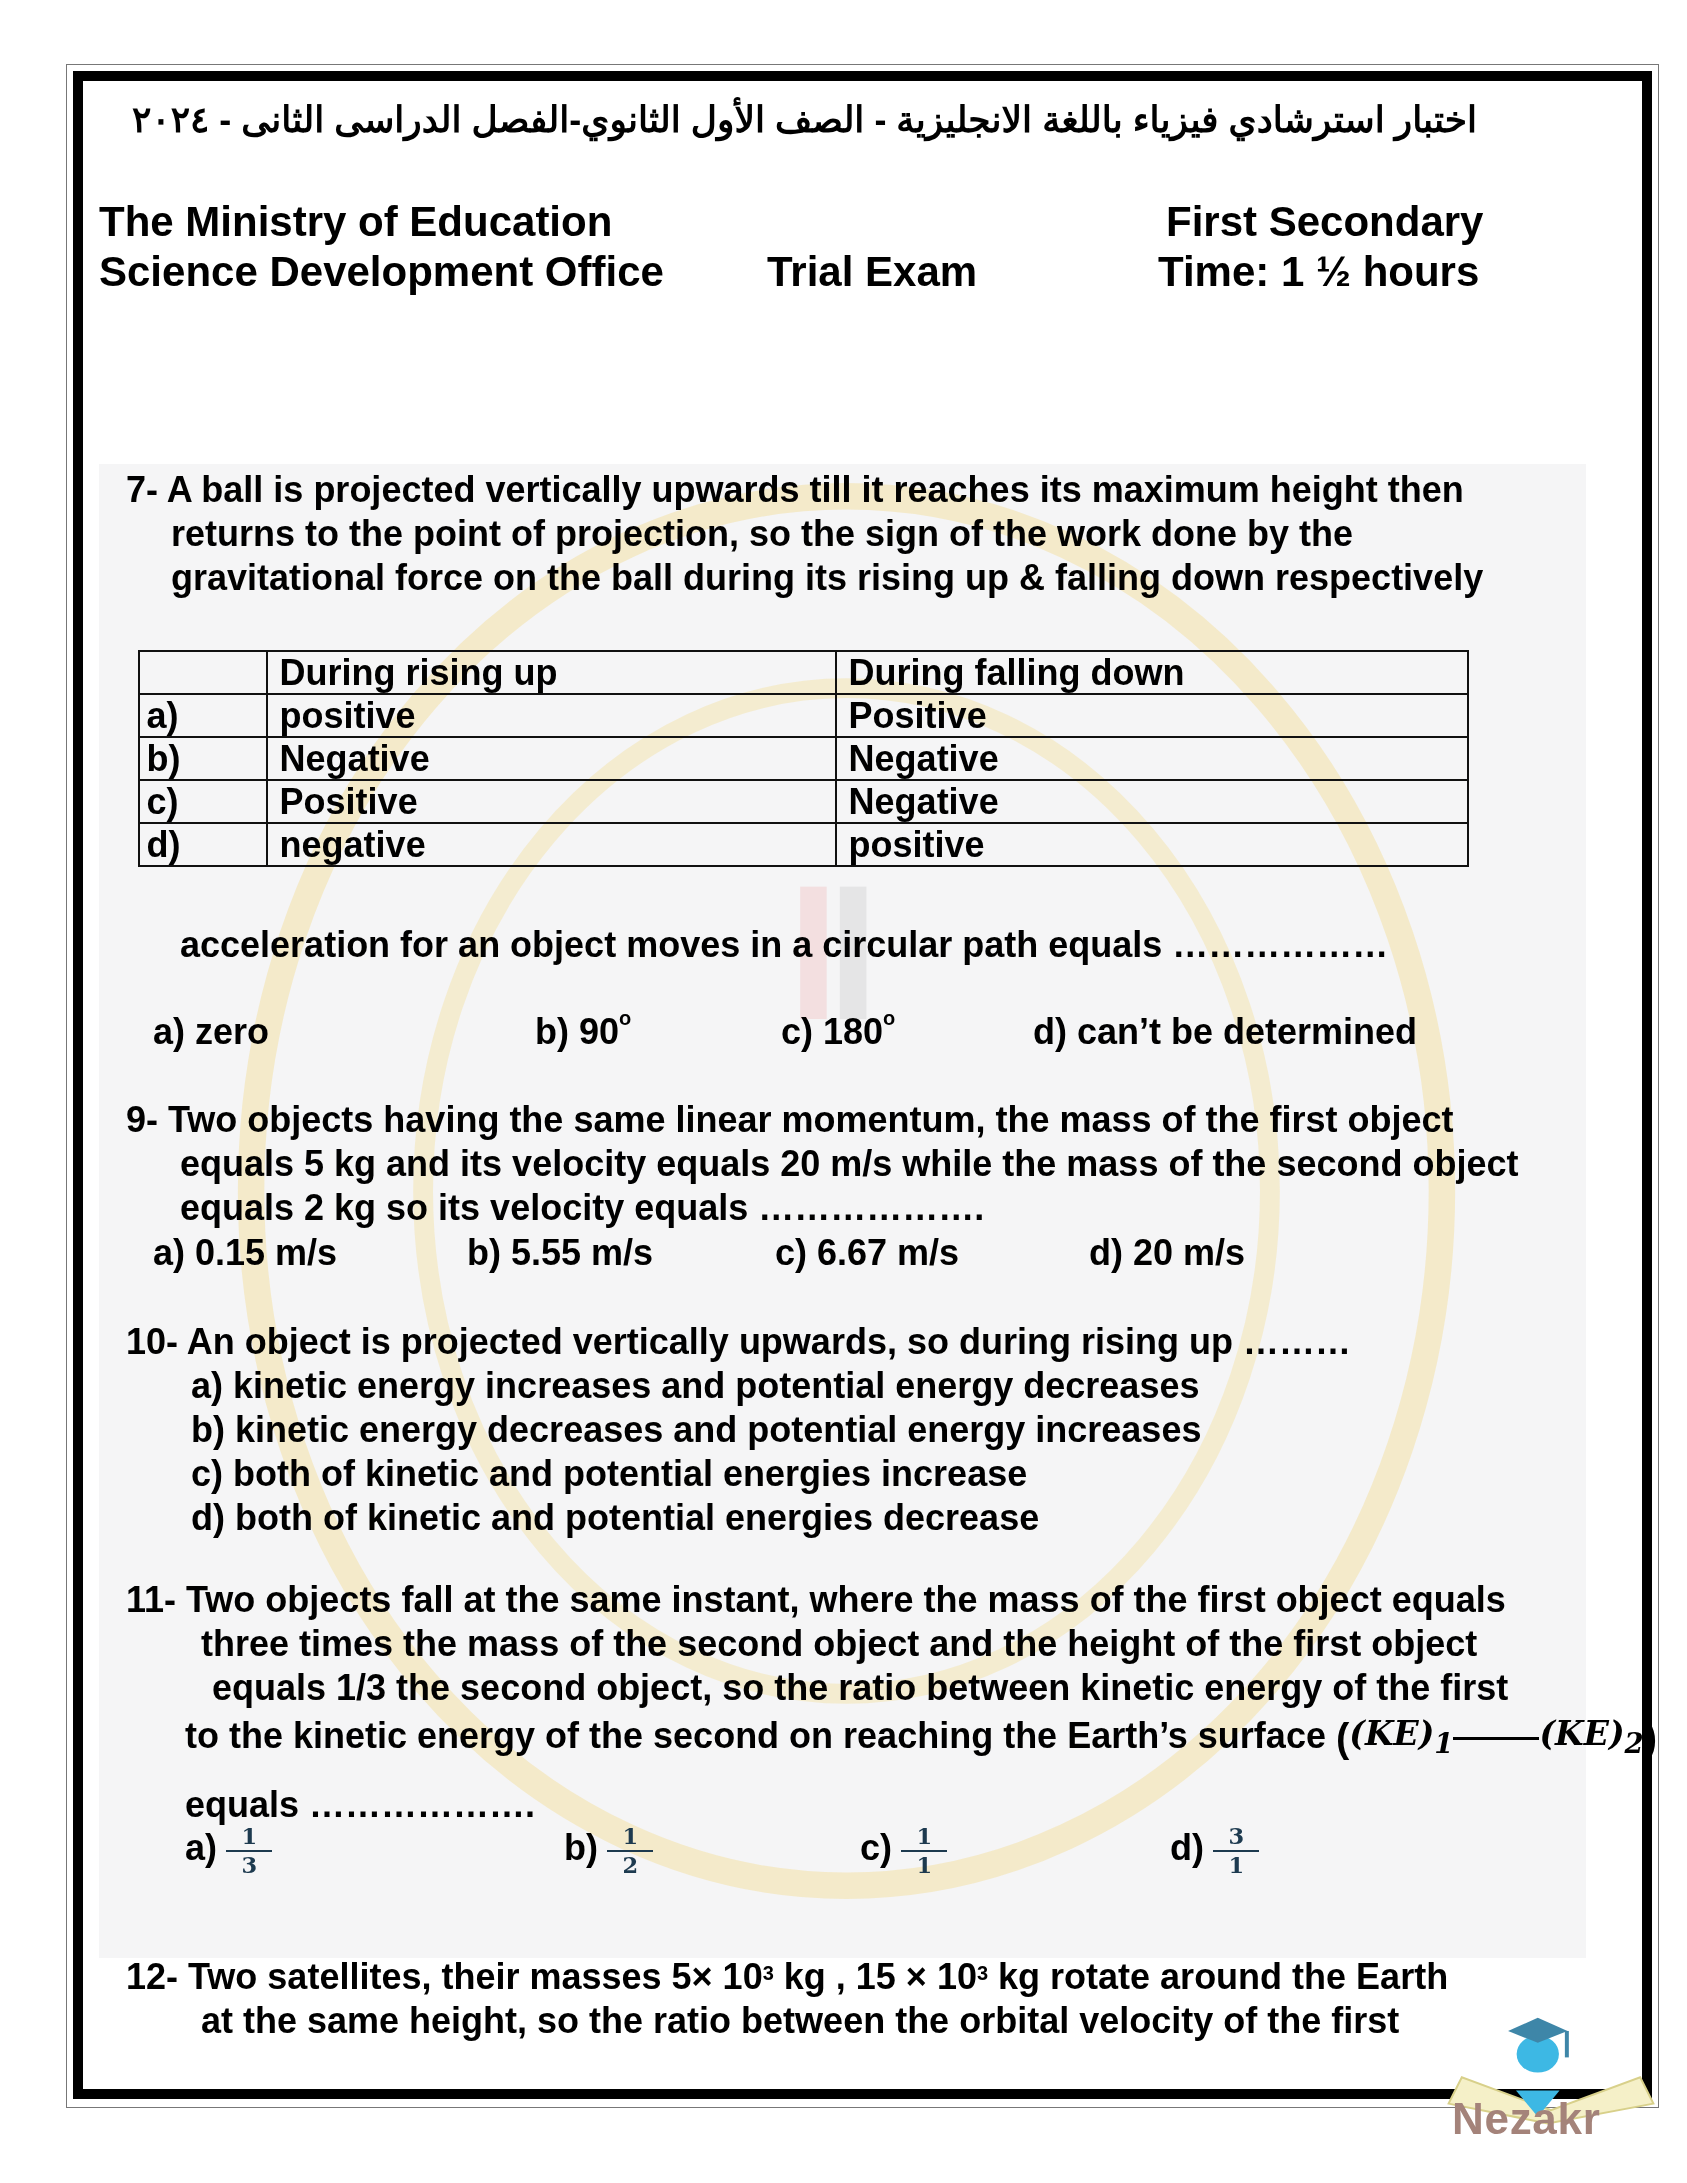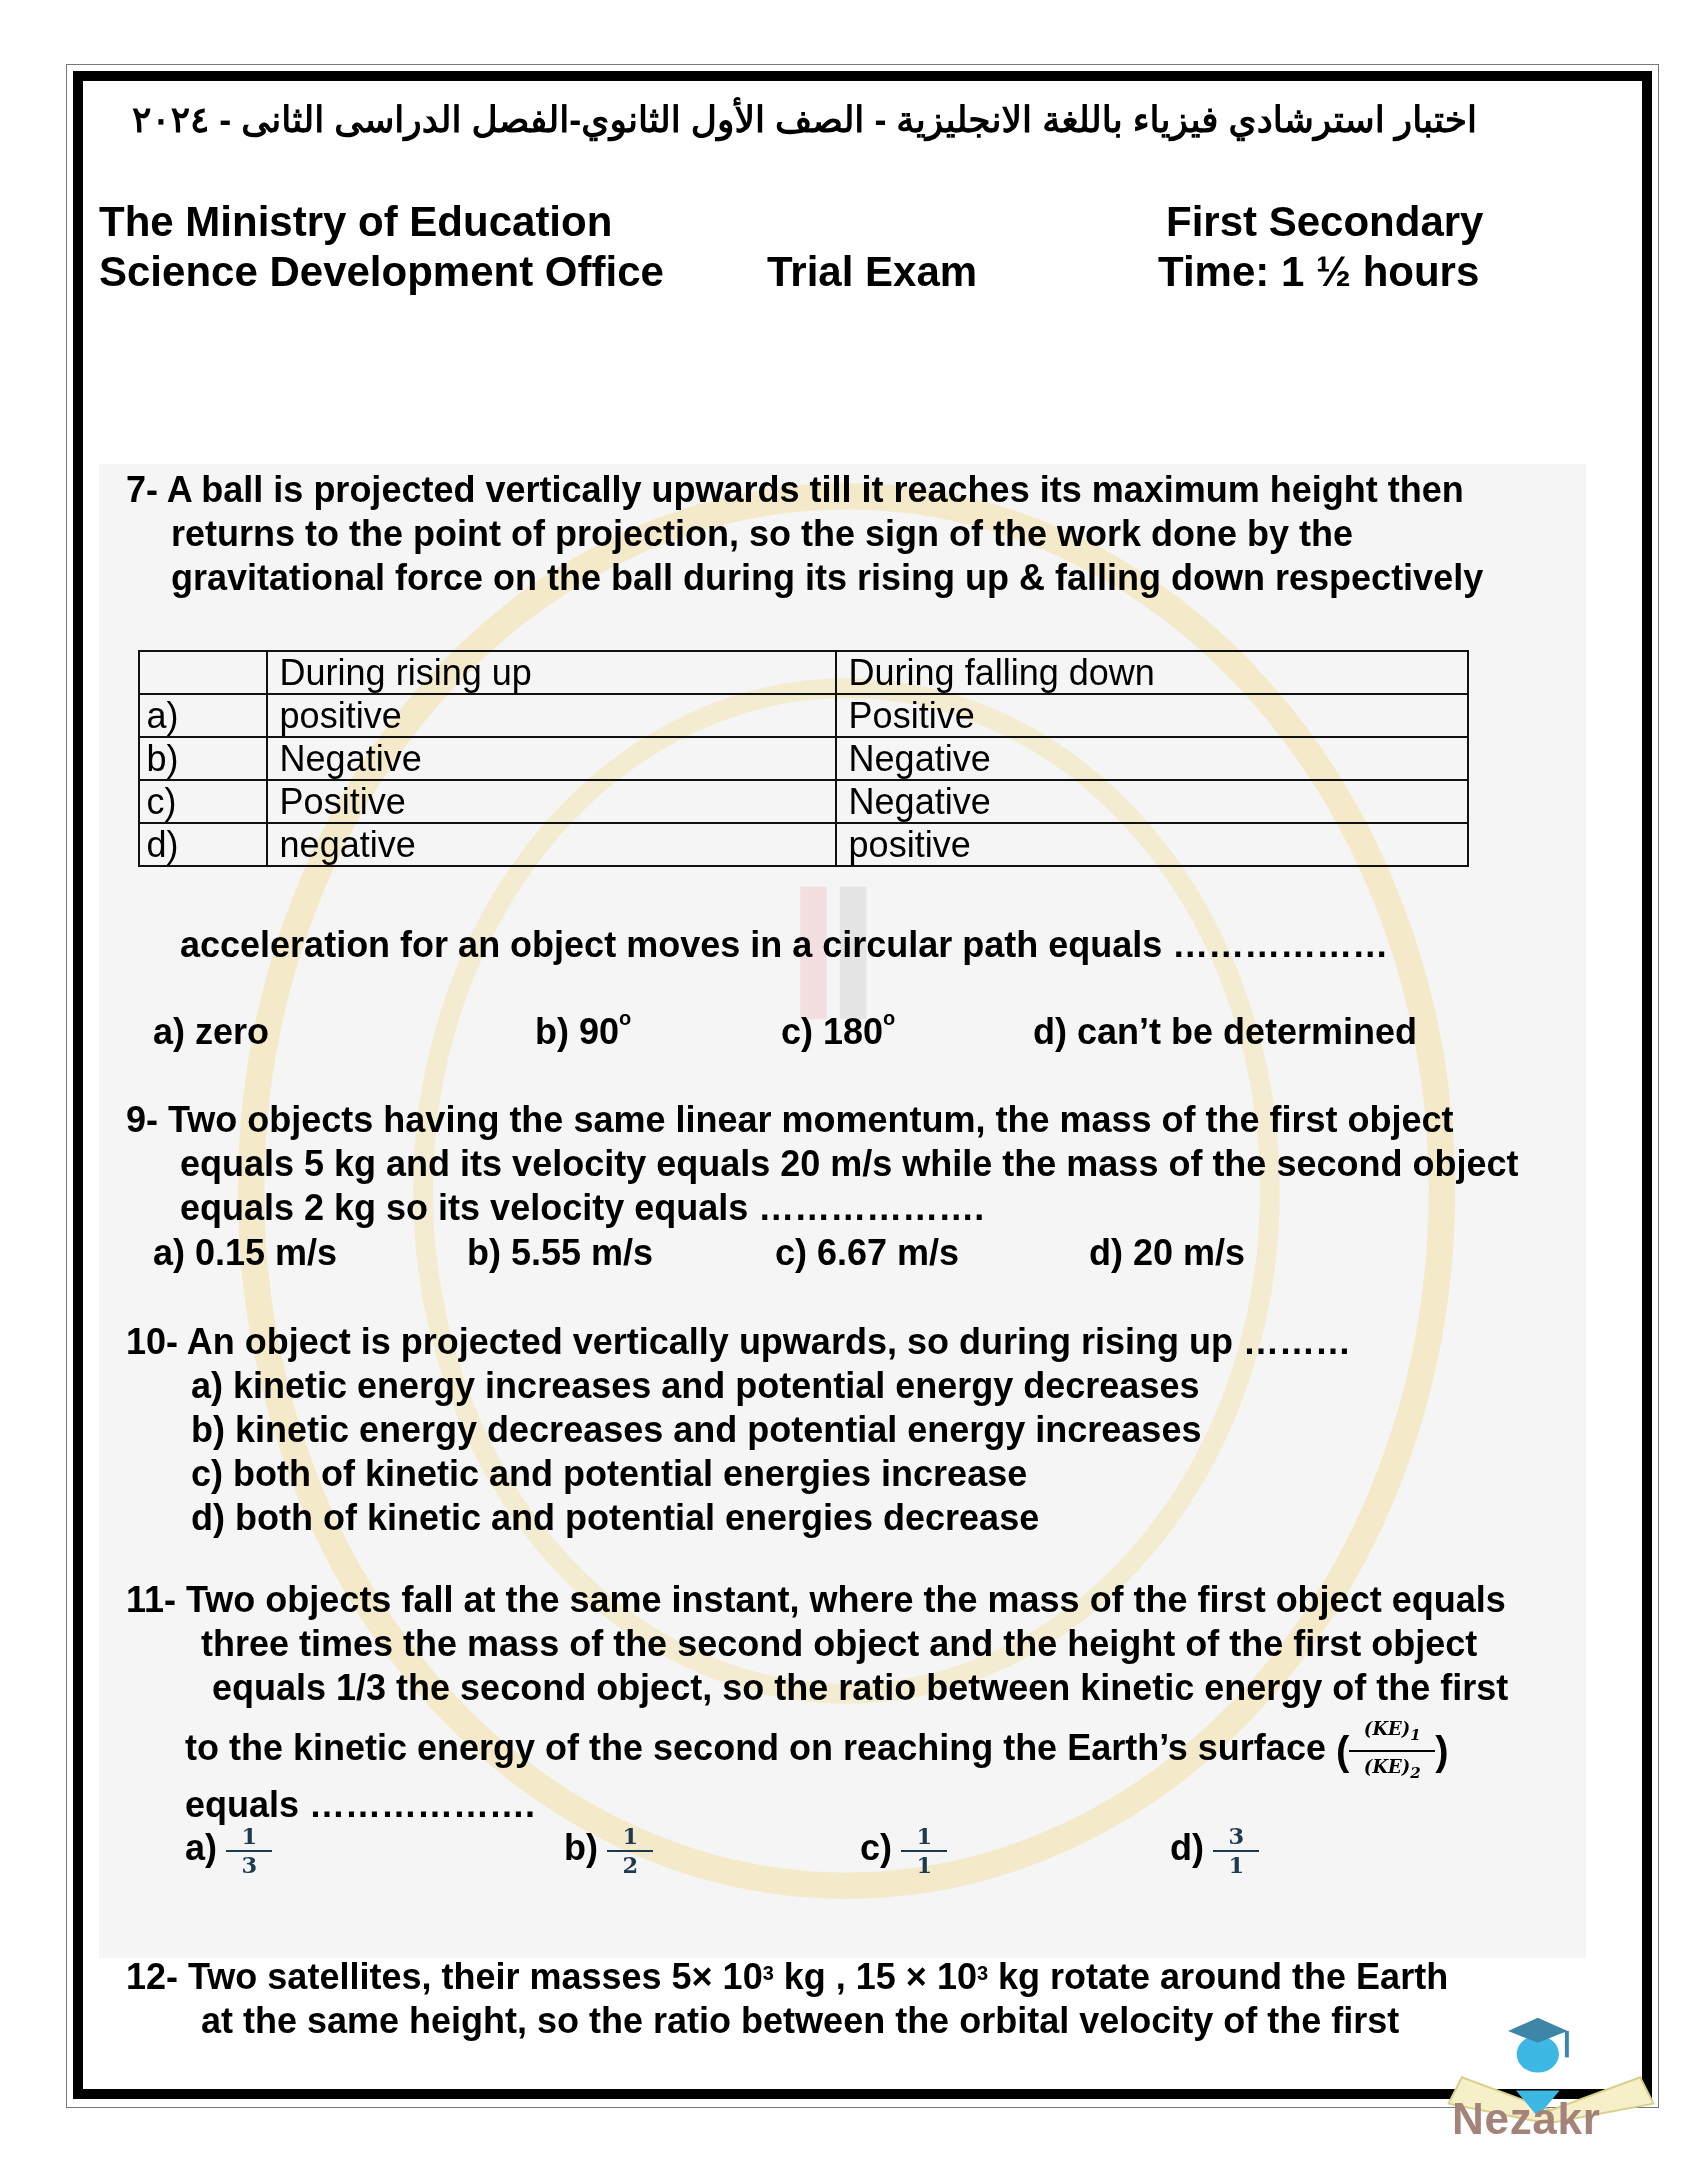--- a/index.html
+++ b/index.html
@@ -18,30 +18,30 @@
   .q { position:absolute; left:99px; font-weight:bold; font-size:36px; line-height:44px; white-space:nowrap; }
   .q .l { display:block;margin-left:27px; }
   .ind1 { padding-left:45px; }
   .ind2 { padding-left:54px; }
   .ind3 { padding-left:65px; }
   .ind4 { padding-left:75px; }
   .opt { position:absolute; font-weight:bold; font-size:36px; white-space:nowrap; }
   sup { font-size:20px; vertical-align:top; position:relative; top:-4px; }
 
   table.q7 { position:absolute; left:138px; top:650px; width:1331px; border-collapse:collapse;
-             font-weight:normal; font-size:36px; }
+             font-weight:bold; font-size:36px; }
   table.q7 td { border:2px solid #111; height:41px; padding:0 12px; line-height:41px; }
   table.q7 td.c0 { width:107px; padding-left:6.6px; }
   table.q7 td.c1 { width:543px; }
 
   .frac { display:inline-flex; flex-direction:column; align-items:center; vertical-align:middle;
           font-family:"DejaVu Serif", serif; font-size:22.5px; color:#1d3a4f; line-height:26.5px; margin-left:9.3px; }
   .frac .bar { width:46px; height:2.6px; background:#1d3a4f; }
-  .kefrac { display:inline-flex; flex-direction:column; align-items:center; vertical-align:middle;
-            font-family:"DejaVu Serif", serif; font-style:italic; font-size:18px; line-height:29px; }
+  .kefrac { display:inline-flex; flex-direction:row; align-items:center; vertical-align:middle;
+            font-family:"DejaVu Serif", serif; font-style:italic; font-size:33px; line-height:29px; }
   .kefrac .bar { width:86px; height:2.6px; background:#000; }
   .paren { font-size:40px; vertical-align:middle; }
   .logo { position:absolute; left:1442px; top:1991px; width:218px; height:146px; }
   .logo-text { position:absolute; left:1452px; top:2094px; font-weight:bold; font-size:44px; color:#a4837a; letter-spacing:0.7px; }
 </style>
 </head>
 <body>
 
 <div class="outer-border"></div>
 <div class="thick-border"></div>

